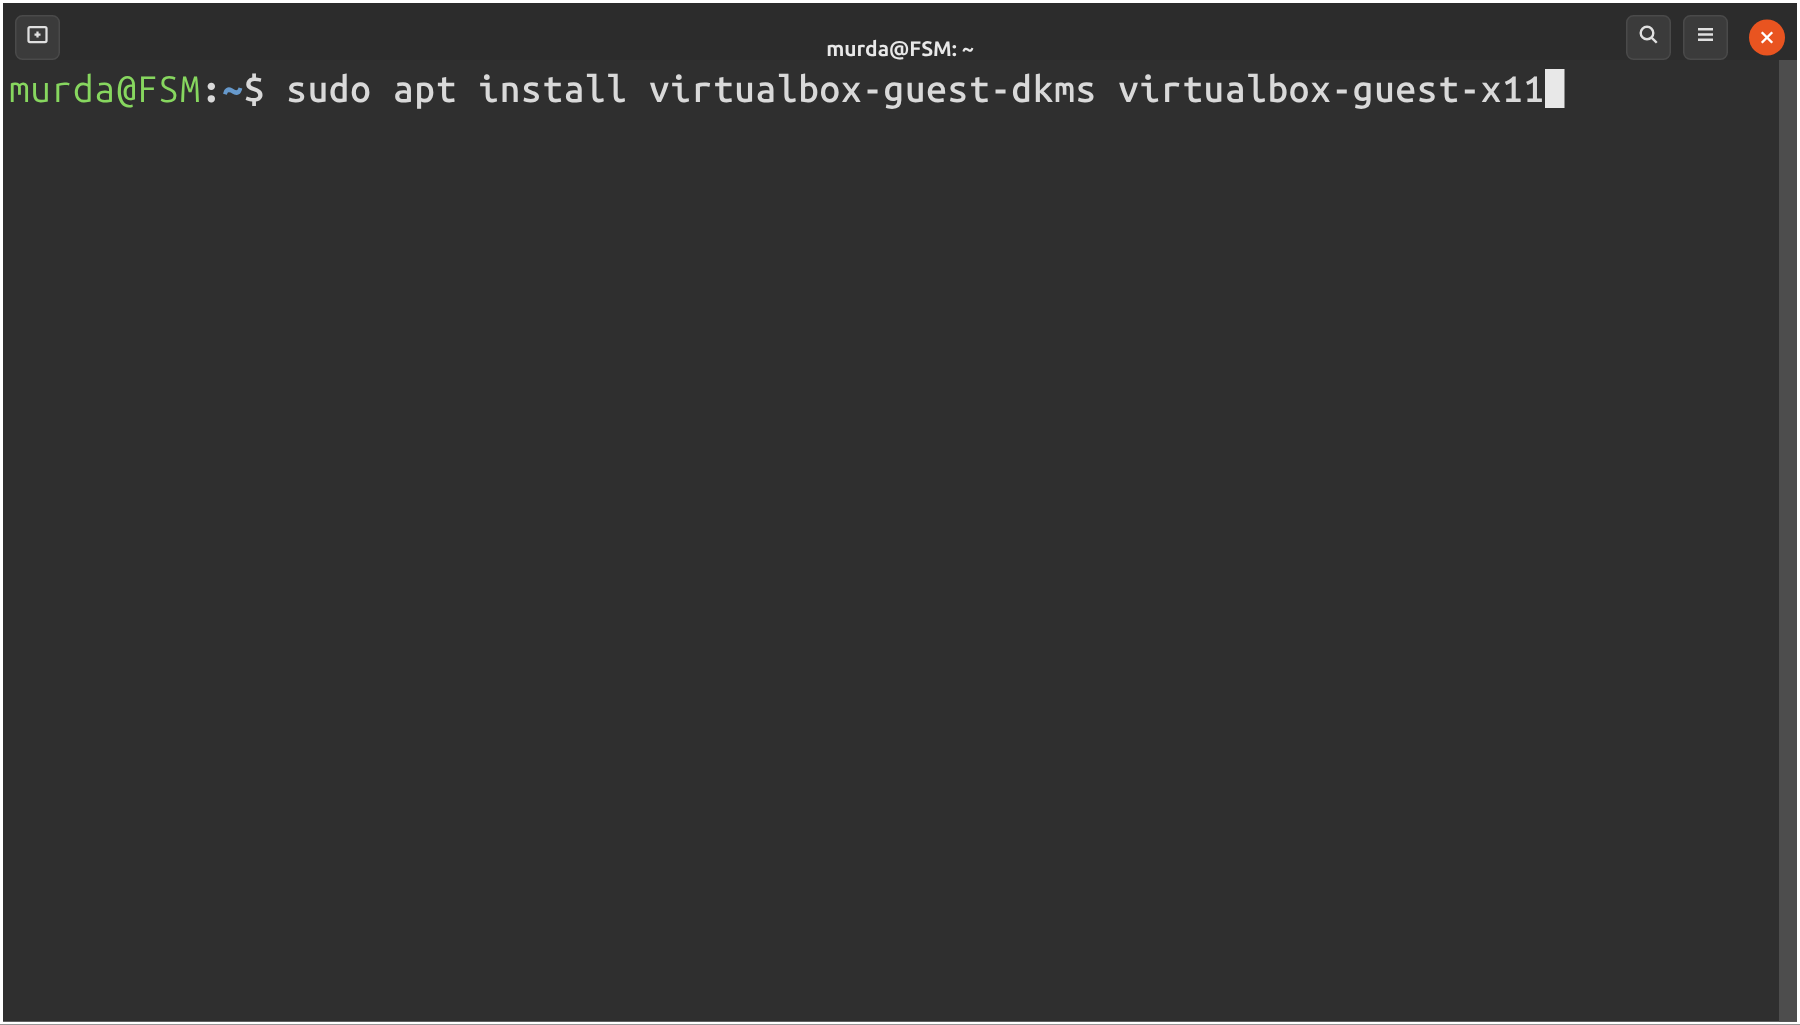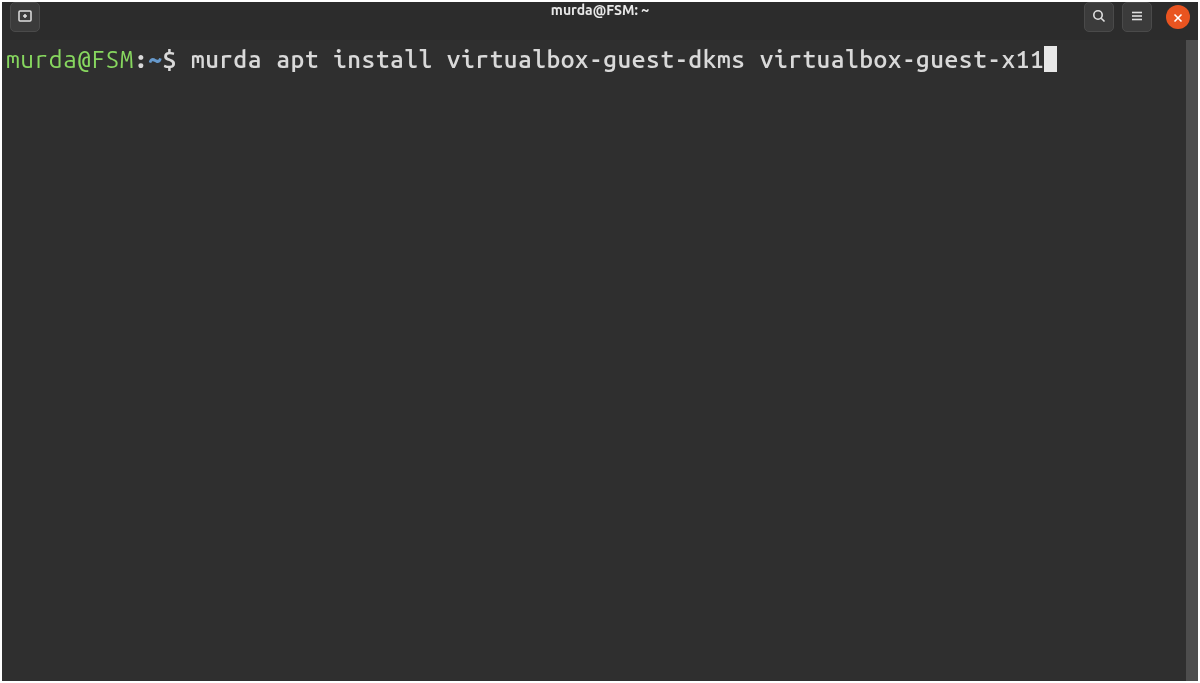--- a/index.html
+++ b/index.html
@@ -23,21 +23,21 @@
       height: 679px;
       background: #2d2d2d;
       display: flex;
       flex-direction: column;
       border-radius: 0;
     }
     .titlebar {
       height: 38px;
       background: #2c2c2c;
       display: flex;
-      align-items: flex-start;
+      align-items: flex-end;
       padding: 0 8px;
       flex-shrink: 0;
       position: relative;
     }
     .titlebar-left {
       display: flex;
       align-items: center;
     }
     .titlebar-center {
       position: absolute;
@@ -189,20 +189,20 @@
           <svg viewBox="0 0 10 10" fill="none" stroke="currentColor" stroke-width="1.6">
             <line x1="1.5" y1="1.5" x2="8.5" y2="8.5"></line>
             <line x1="8.5" y1="1.5" x2="1.5" y2="8.5"></line>
           </svg>
         </span>
       </div>
     </div>
   </div>
 
   <div class="terminal-body">
-    <div class="terminal-content"><span class="prompt-user">murda@FSM</span><span class="prompt-colon">:</span><span class="prompt-path">~</span><span class="prompt-dollar">$</span><span class="command-text"> murda apt install virtualbox-guest-dkms virtualbox-guest-x11</span><span class="cursor-block"></span></div>
+    <div class="terminal-content"><span class="prompt-user">murda@FSM</span><span class="prompt-colon">:</span><span class="prompt-path">~</span><span class="prompt-dollar">$</span><span class="command-text"> sudo apt install virtualbox-guest-dkms virtualbox-guest-x11</span><span class="cursor-block"></span></div>
   </div>
 
   <div class="scrollbar">
     <div class="scrollbar-thumb"></div>
   </div>
 
 </div>
 
 </body></html>

